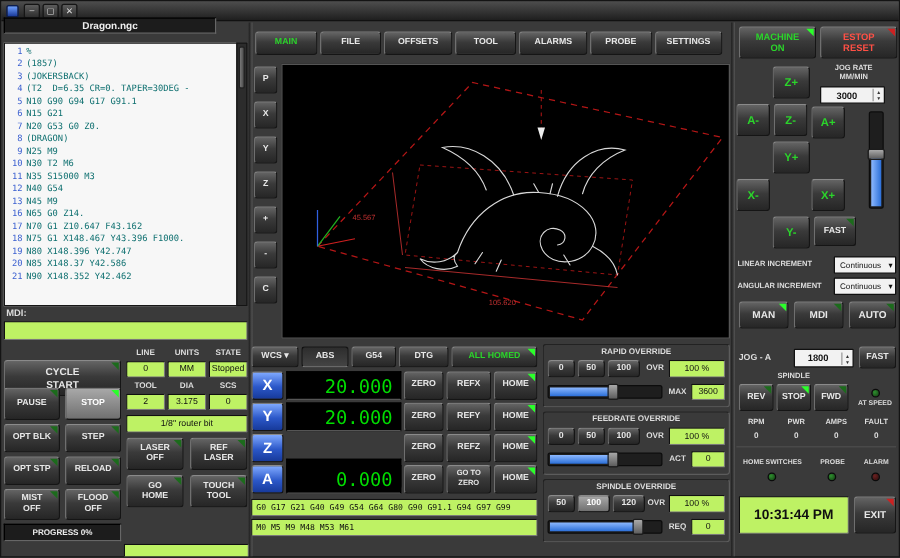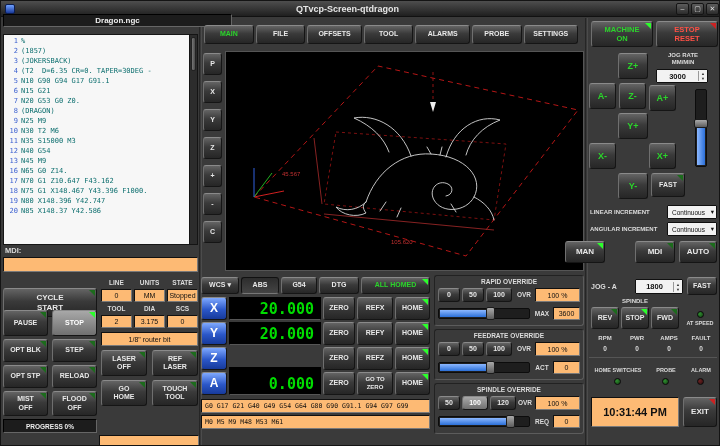--- a/index.html
+++ b/index.html
@@ -12,26 +12,26 @@
   .btn{position:absolute;display:flex;align-items:center;justify-content:center;text-align:center;color:#e8e8e8;
        background:linear-gradient(#646464,#3a3a3a 45%,#262626);border:1px solid #151515;border-top-color:#8a8a8a;border-left-color:#6f6f6f;
        border-radius:3px;font-size:7px;font-weight:bold;white-space:pre-line;line-height:1.2;overflow:hidden;}
   .btn.green{color:#2bd42b;}
   .btn.red{color:#ff5045;}
   .btn.pressed{background:linear-gradient(#2d2d2d,#444);border-top-color:#111;border-left-color:#111;border-bottom-color:#777;}
   .btn.lit{background:linear-gradient(#a8a8a8,#707070);color:#fff;}
   .led-tri{position:absolute;top:1px;right:1px;width:0;height:0;border-left:6px solid transparent;border-top:6px solid #1c6b1c;}
   .led-tri.bright{border-top-color:#2bff2b;}
   .led-tri.red{border-top-color:#c22;}
-  .display{position:absolute;background:#fdba74;border:1px solid #101010;border-bottom-color:#7a7a7a;border-right-color:#7a7a7a;color:#101010;display:flex;align-items:center;justify-content:center;font-size:7px;border-radius:1px;overflow:hidden;}
+  .display{position:absolute;background:#bef264;border:1px solid #101010;border-bottom-color:#7a7a7a;border-right-color:#7a7a7a;color:#101010;display:flex;align-items:center;justify-content:center;font-size:7px;border-radius:1px;overflow:hidden;}
   .display.left{justify-content:flex-start;padding-left:3px;}
   .label{position:absolute;color:#dcdcdc;font-size:6.5px;font-weight:bold;display:flex;align-items:center;justify-content:center;text-align:center;white-space:pre-line;line-height:1.15;}
   .label.left{justify-content:flex-start;text-align:left;}
   .dark-display{position:absolute;background:#1c1c1c;border:1px solid #000;border-bottom-color:#666;border-right-color:#666;color:#eee;display:flex;align-items:center;justify-content:center;font-size:7px;font-weight:bold;}
-  .dro-val{position:absolute;background:#000;border:1px solid #000;border-bottom-color:#555;color:#00dd00;font-family:"DejaVu Sans Mono",monospace;font-size:15px;font-weight:bold;display:flex;align-items:center;justify-content:flex-end;padding-right:6px;}
+  .dro-val{position:absolute;background:#000;border:1px solid #000;border-bottom-color:#555;color:#00dd00;font-family:"DejaVu Sans Mono",monospace;font-size:15px;font-weight:normal;display:flex;align-items:center;justify-content:flex-end;padding-right:6px;}
   .axis-btn{background:linear-gradient(#7fa9ff,#2b57c8 55%,#173a9a);color:#fff;font-size:12px;}
   .gcode-area{position:absolute;background:#f7f7f7;border:1px solid #161616;overflow:hidden;padding:1px 0 0 2px;}
   .gline{display:flex;font-family:"DejaVu Sans Mono",monospace;font-size:7px;line-height:10px;}
   .gline .ln{width:15px;text-align:right;color:#3a5fd0;padding-right:3px;flex:none;}
   .gline .gt{color:#0d6f6f;white-space:pre;}
   .vscroll{position:absolute;background:#2c2c2c;border:1px solid #141414;}
   .vscroll .thumb{position:absolute;left:1px;right:1px;top:2px;height:34px;background:linear-gradient(90deg,#777,#4a4a4a);border-radius:2px;border:1px solid #222;}
   .hslider{position:absolute;background:#1e1e1e;border:1px solid #0c0c0c;border-radius:2px;}
   .hslider .fill{position:absolute;left:1px;top:1px;bottom:1px;background:linear-gradient(#8cb8ff,#2b6fd8);}
   .hslider .handle{position:absolute;top:-2px;width:9px;height:calc(100% + 4px);background:linear-gradient(#a9a9a9,#5c5c5c);border:1px solid #1c1c1c;border-radius:2px;}
@@ -45,30 +45,29 @@
   .led-dot{width:7px;height:7px;border-radius:50%;border:1px solid #0a0a0a;background:radial-gradient(circle at 35% 35%,#2f8f2f,#123d12);}
   .vsep{position:absolute;width:3px;background:linear-gradient(90deg,#1c1c1c,#555);}
   .grp{position:absolute;border:1px solid #5c5c5c;border-top-color:#222;border-left-color:#222;border-radius:3px;}
   .mono{font-family:"DejaVu Sans Mono",monospace;}
 </style>
 </head>
 <body>
 
 <div class="titlebar">
   <div class="appicon"></div>
-  <div class="title">QTvcp-Screen-qtdragon</div>
   <div class="winbtn">–</div>
   <div class="winbtn">▢</div>
   <div class="winbtn">✕</div>
 </div>
 
 <div class="vsep" style="left:198px;top:17px;height:429px;"></div>
 <div class="vsep" style="left:584px;top:17px;height:429px;"></div>
 
-<div class="dark-display" style="left:2px;top:13px;width:229px;height:13px;font-size:8px;">Dragon.ngc</div>
+<div class="dark-display" style="left:2px;top:13px;width:170px;height:13px;font-size:8px;">Dragon.ngc</div>
 <div class="gcode-area" style="left:2px;top:33px;width:195px;height:211px;">
   <div class="gline">
       <span class="ln">1</span>
       <span class="gt">%</span>
     </div>
   <div class="gline">
       <span class="ln">2</span>
       <span class="gt">(1857)</span>
     </div>
   <div class="gline">
@@ -127,20 +126,24 @@
       <span class="ln">18</span>
       <span class="gt">N75 G1 X148.467 Y43.396 F1000.</span>
     </div>
   <div class="gline">
       <span class="ln">19</span>
       <span class="gt">N80 X148.396 Y42.747</span>
     </div>
   <div class="gline">
       <span class="ln">20</span>
       <span class="gt">N85 X148.37 Y42.586</span>
+    </div>
+  <div class="gline">
+      <span class="ln">21</span>
+      <span class="gt">N90 X148.352 Y42.462</span>
     </div>
 </div>
 <div class="vscroll" style="left:188px;top:33px;width:9px;height:211px;">
     <div class="thumb"></div>
   </div>
 <div class="label left" style="left:4px;top:246px;width:40px;height:9px;font-size:7.5px;">MDI:</div>
 <div class="display left" style="left:2px;top:256px;width:195px;height:15px;"></div>
 
 <div style="position:absolute;left:203px;top:24px;width:374px;height:19px;display:flex;gap:2px;">
   <div class="btn green" style="position:relative;flex:1;">MAIN</div>
@@ -225,21 +228,21 @@
 <div class="label left" style="left:589px;top:205px;width:78px;height:13px;font-size:6px;">LINEAR INCREMENT</div>
 <div class="combo" style="left:666px;top:204px;width:50px;height:14px;">
   <span>Continuous</span>
     <span>▾</span>
 </div>
 <div class="label left" style="left:589px;top:222px;width:78px;height:13px;font-size:6px;">ANGULAR INCREMENT</div>
 <div class="combo" style="left:666px;top:221px;width:50px;height:14px;">
   <span>Continuous</span>
     <span>▾</span>
 </div>
-<div class="btn" style="left:564px;top:240px;width:40px;height:22px;font-size:8px;"><span class="led-tri bright"></span><span>MAN</span></div>
+<div class="btn" style="left:590px;top:240px;width:40px;height:22px;font-size:8px;"><span class="led-tri bright"></span><span>MAN</span></div>
 <div class="btn" style="left:634px;top:240px;width:40px;height:22px;font-size:8px;"><span class="led-tri"></span><span>MDI</span></div>
 <div class="btn" style="left:678px;top:240px;width:38px;height:22px;font-size:8px;"><span class="led-tri"></span><span>AUTO</span></div>
 
 <div class="btn" style="left:2px;top:287px;width:94px;height:29px;font-size:8px;"><span class="led-tri"></span><span>CYCLE
 START</span></div>
 <div class="btn" style="left:2px;top:309px;width:45px;height:26px;"><span class="led-tri"></span><span>PAUSE</span></div>
 <div class="btn lit" style="left:51px;top:309px;width:45px;height:26px;"><span class="led-tri bright"></span><span>STOP</span></div>
 <div class="btn" style="left:2px;top:338px;width:45px;height:23px;"><span class="led-tri"></span><span>OPT BLK</span></div>
 <div class="btn" style="left:51px;top:338px;width:45px;height:23px;"><span class="led-tri"></span><span>STEP</span></div>
 <div class="btn" style="left:2px;top:364px;width:45px;height:23px;"><span class="led-tri"></span><span>OPT STP</span></div>

